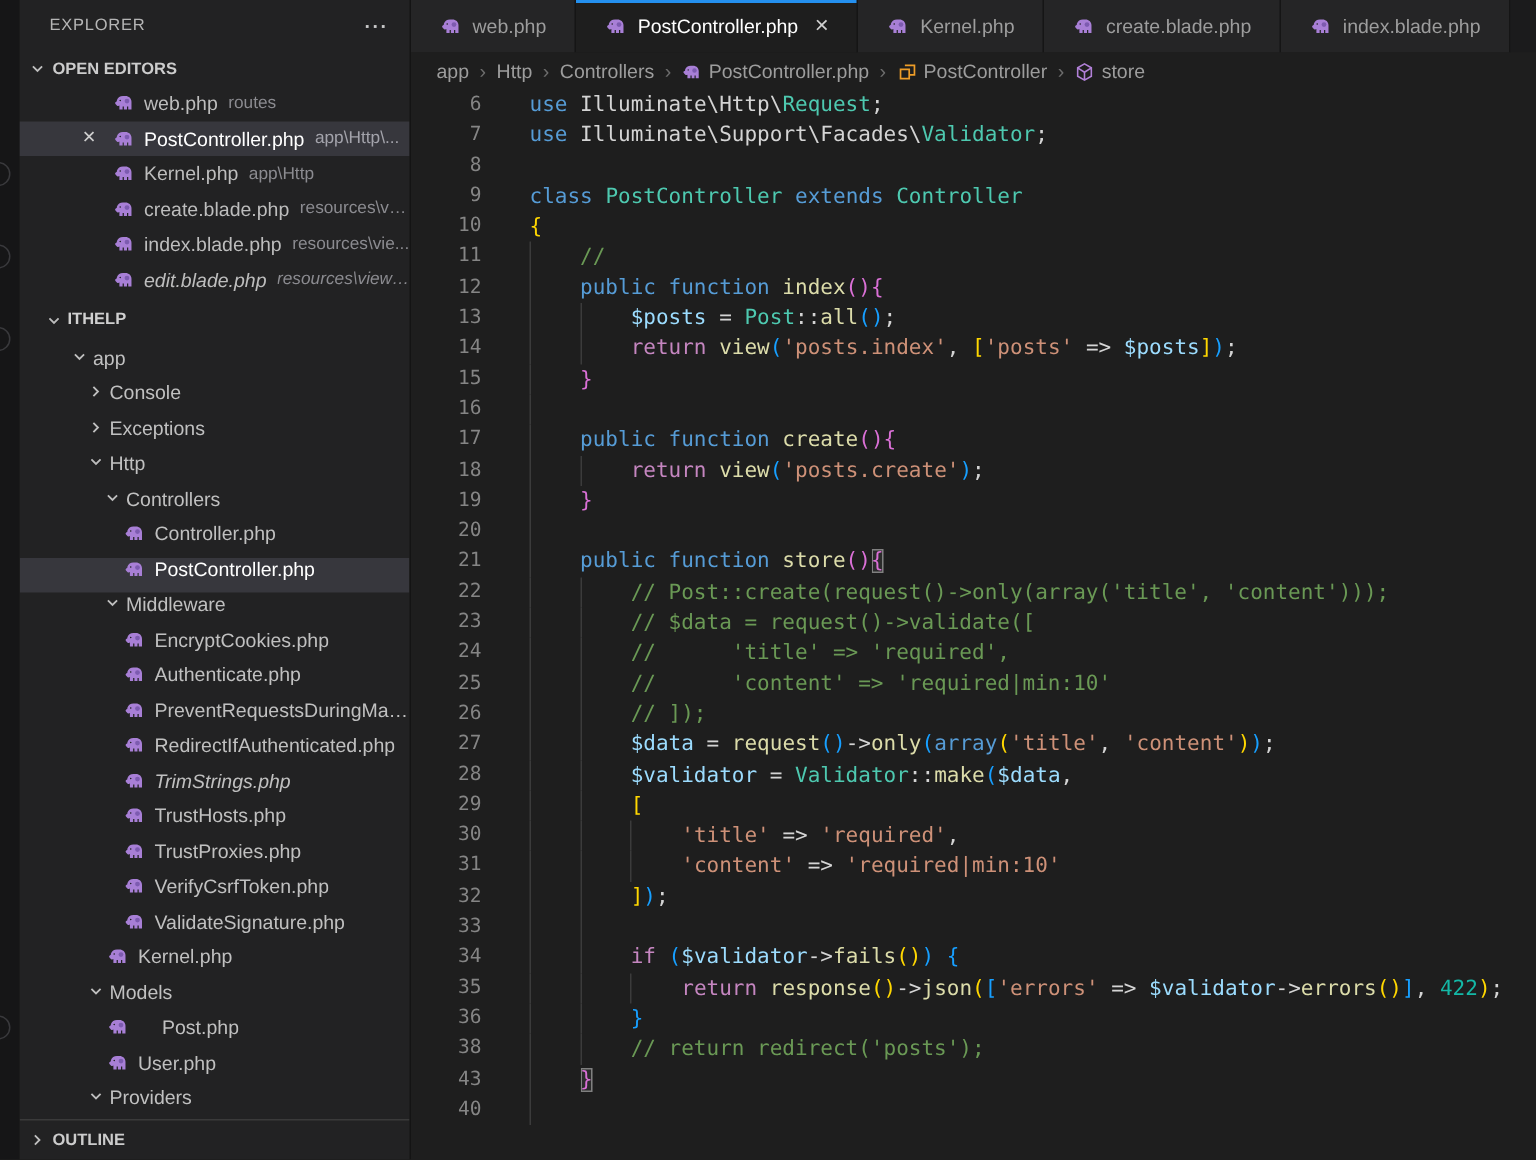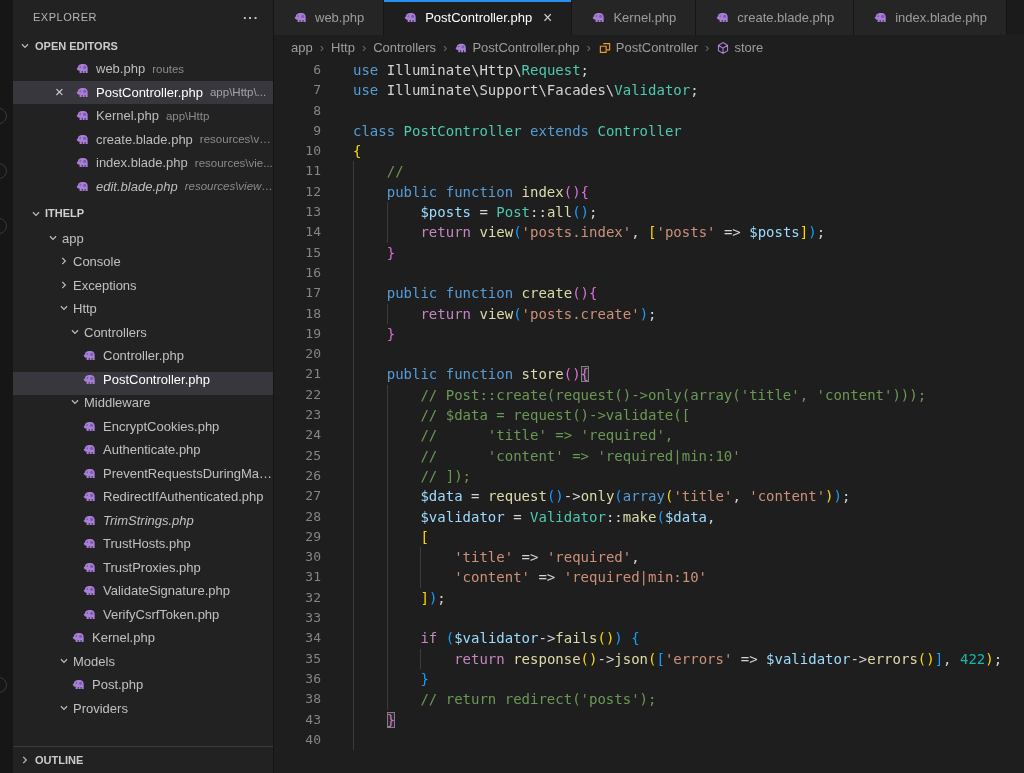--- a/index.html
+++ b/index.html
@@ -254,45 +254,51 @@
         <div class="tr-row" style="padding-left: 69px;">
           <svg class="fic">
             <use href="#i-php"></use>
           </svg>
           <span class="lbl">TrustProxies.php</span>
         </div>
         <div class="tr-row" style="padding-left: 69px;">
           <svg class="fic">
             <use href="#i-php"></use>
           </svg>
+          <span class="lbl">VerifyCsrfToken.php</span>
+        </div>
+        <div class="tr-row" style="padding-left: 69px;">
+          <svg class="fic">
+            <use href="#i-php"></use>
+          </svg>
           <span class="lbl">ValidateSignature.php</span>
-        </div>
-        <div class="tr-row" style="padding-left: 69px;">
-          <svg class="fic">
-            <use href="#i-php"></use>
-          </svg>
-          <span class="lbl">VerifyCsrfToken.php</span>
         </div>
         <div class="tr-row" style="padding-left: 58px;">
           <svg class="fic">
             <use href="#i-php"></use>
           </svg>
           <span class="lbl">Kernel.php</span>
         </div>
         <div class="tr-row" style="padding-left: 44px;">
           <svg class="chev">
             <use href="#i-chev"></use>
           </svg>
           <span class="lbl" style="margin-left: 2px;">Models</span>
         </div>
+        <div class="tr-row" style="padding-left: 58px; gap: 16px;">
+          <svg class="fic">
+            <use href="#i-php"></use>
+          </svg>
+          <span class="lbl">Post.php</span>
+        </div>
         <div class="tr-row" style="padding-left: 58px;">
           <svg class="fic">
             <use href="#i-php"></use>
           </svg>
-          <span class="lbl">Post.php</span>
+          <span class="lbl">User.php</span>
         </div>
         <div class="tr-row" style="padding-left: 44px;">
           <svg class="chev">
             <use href="#i-chev"></use>
           </svg>
           <span class="lbl" style="margin-left: 2px;">Providers</span>
         </div>
       </div>
     <div class="outline">
       <svg class="chev closed">

